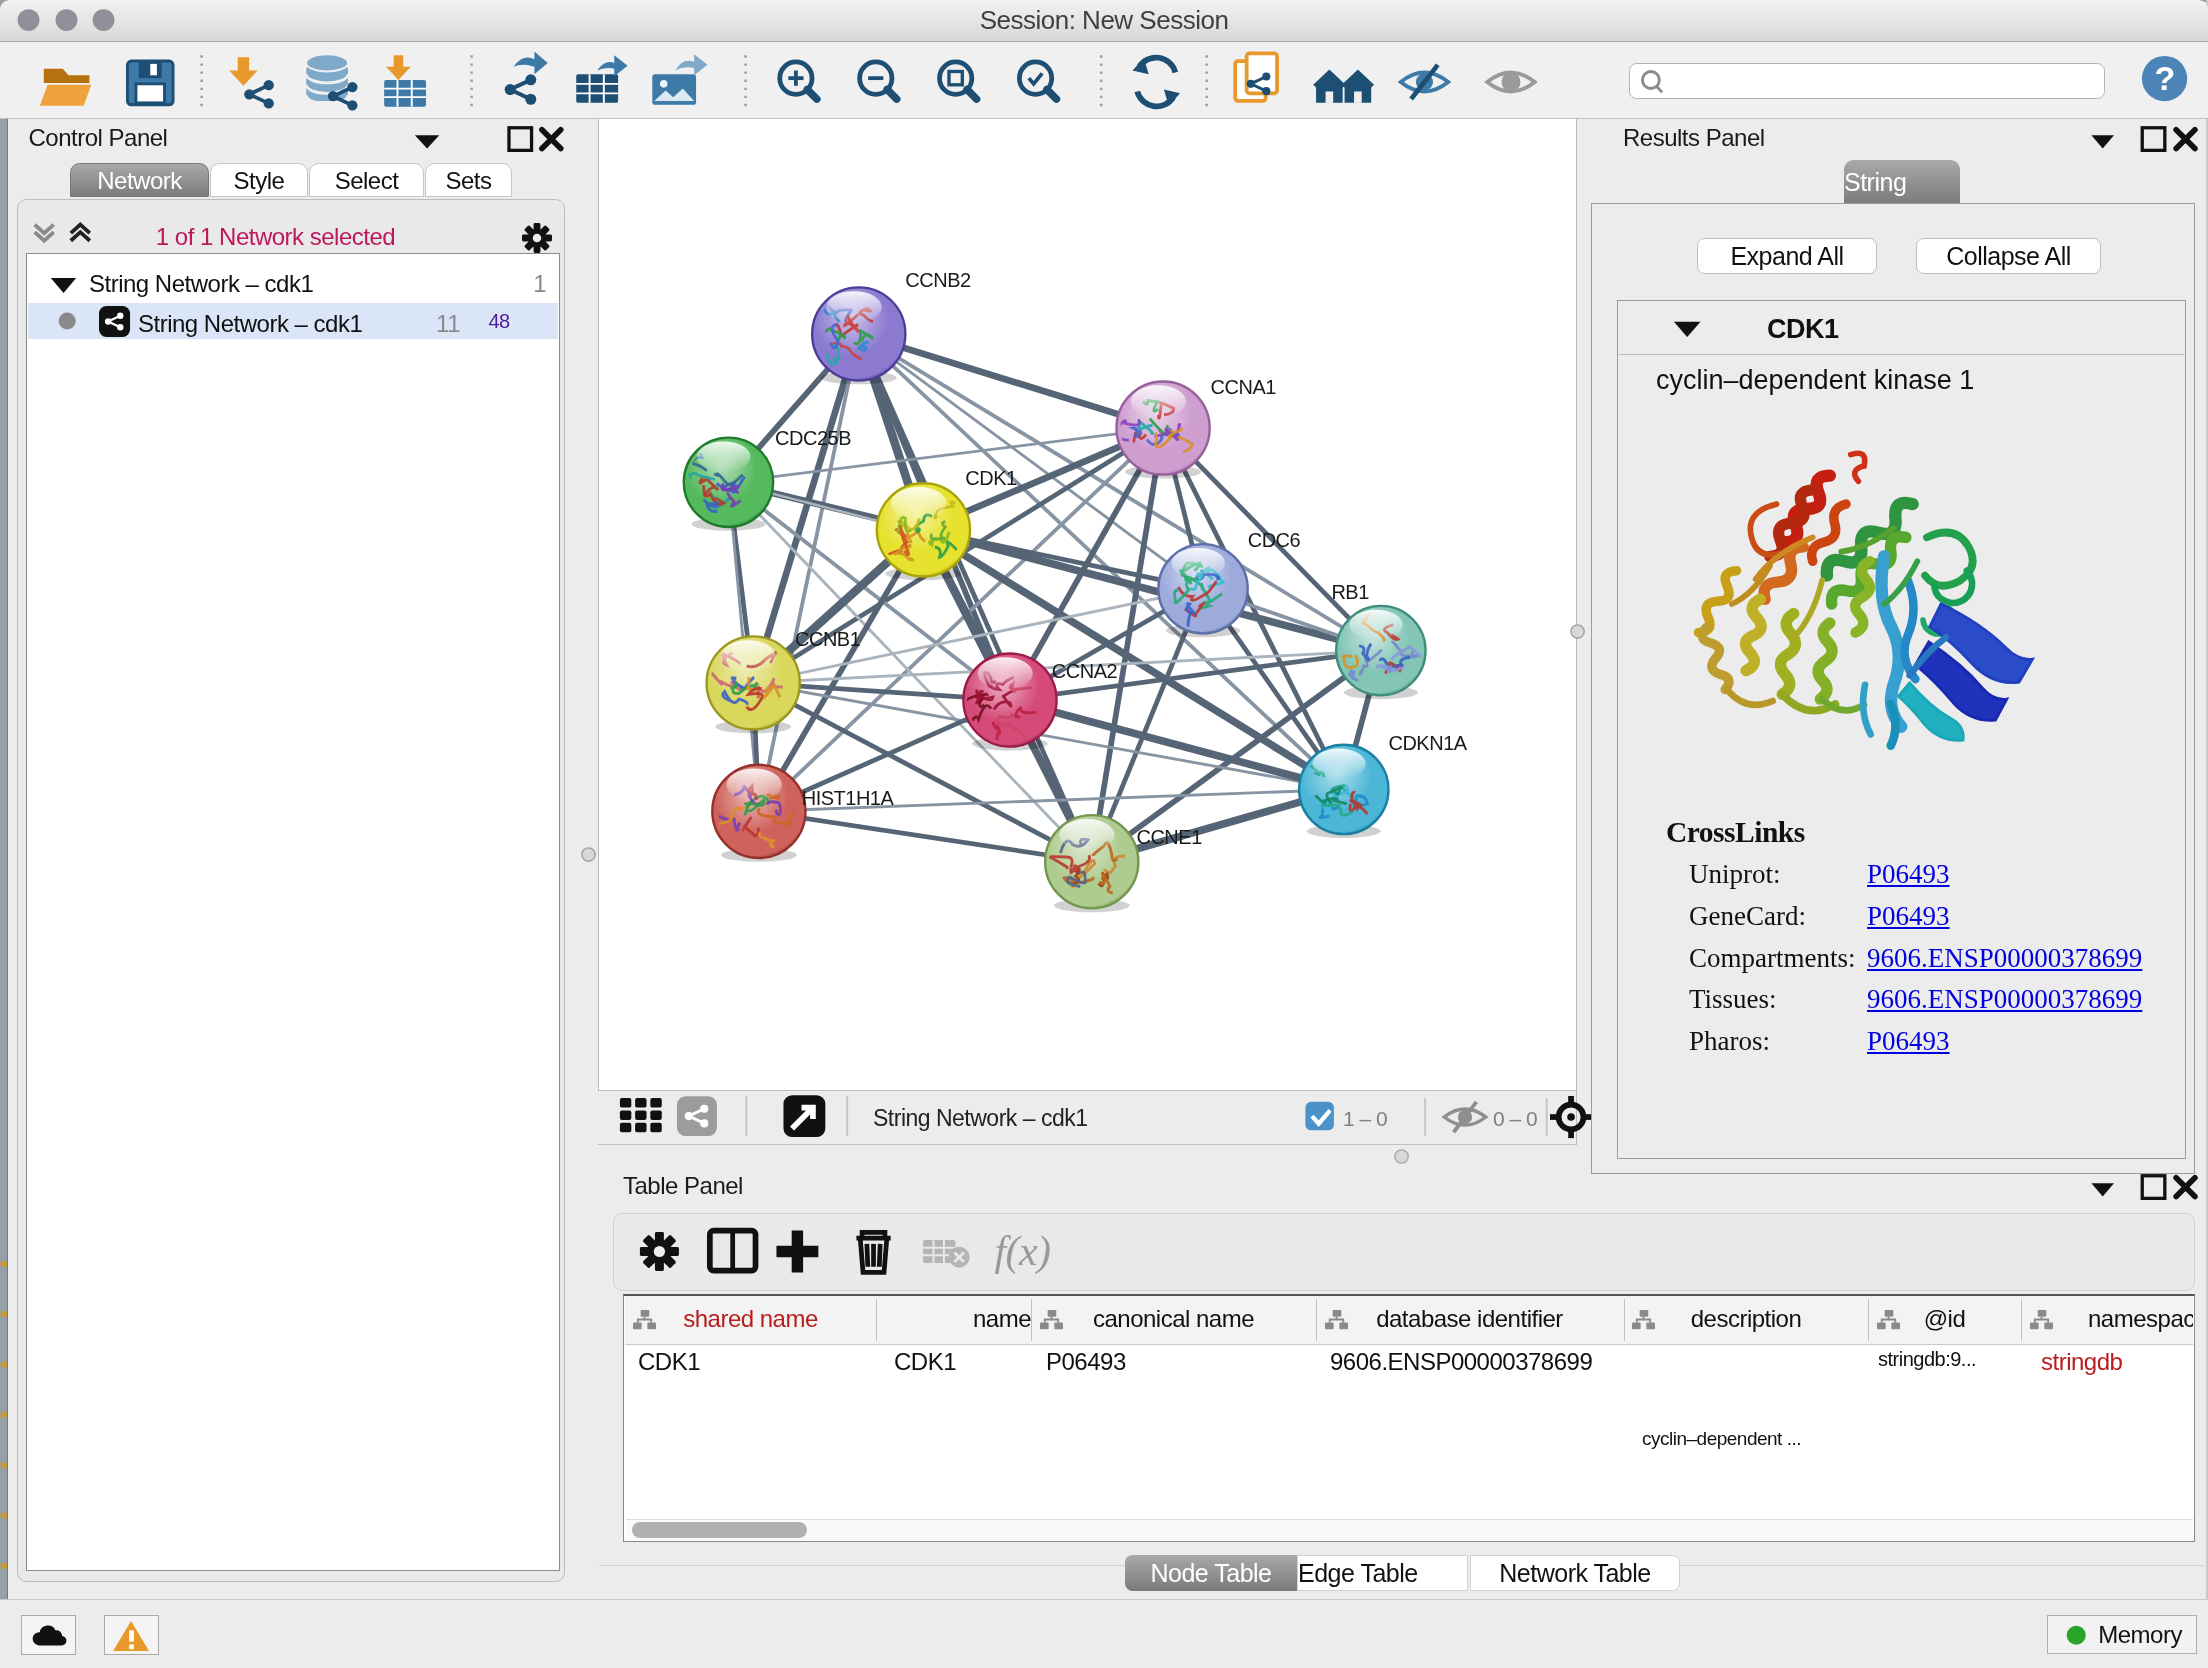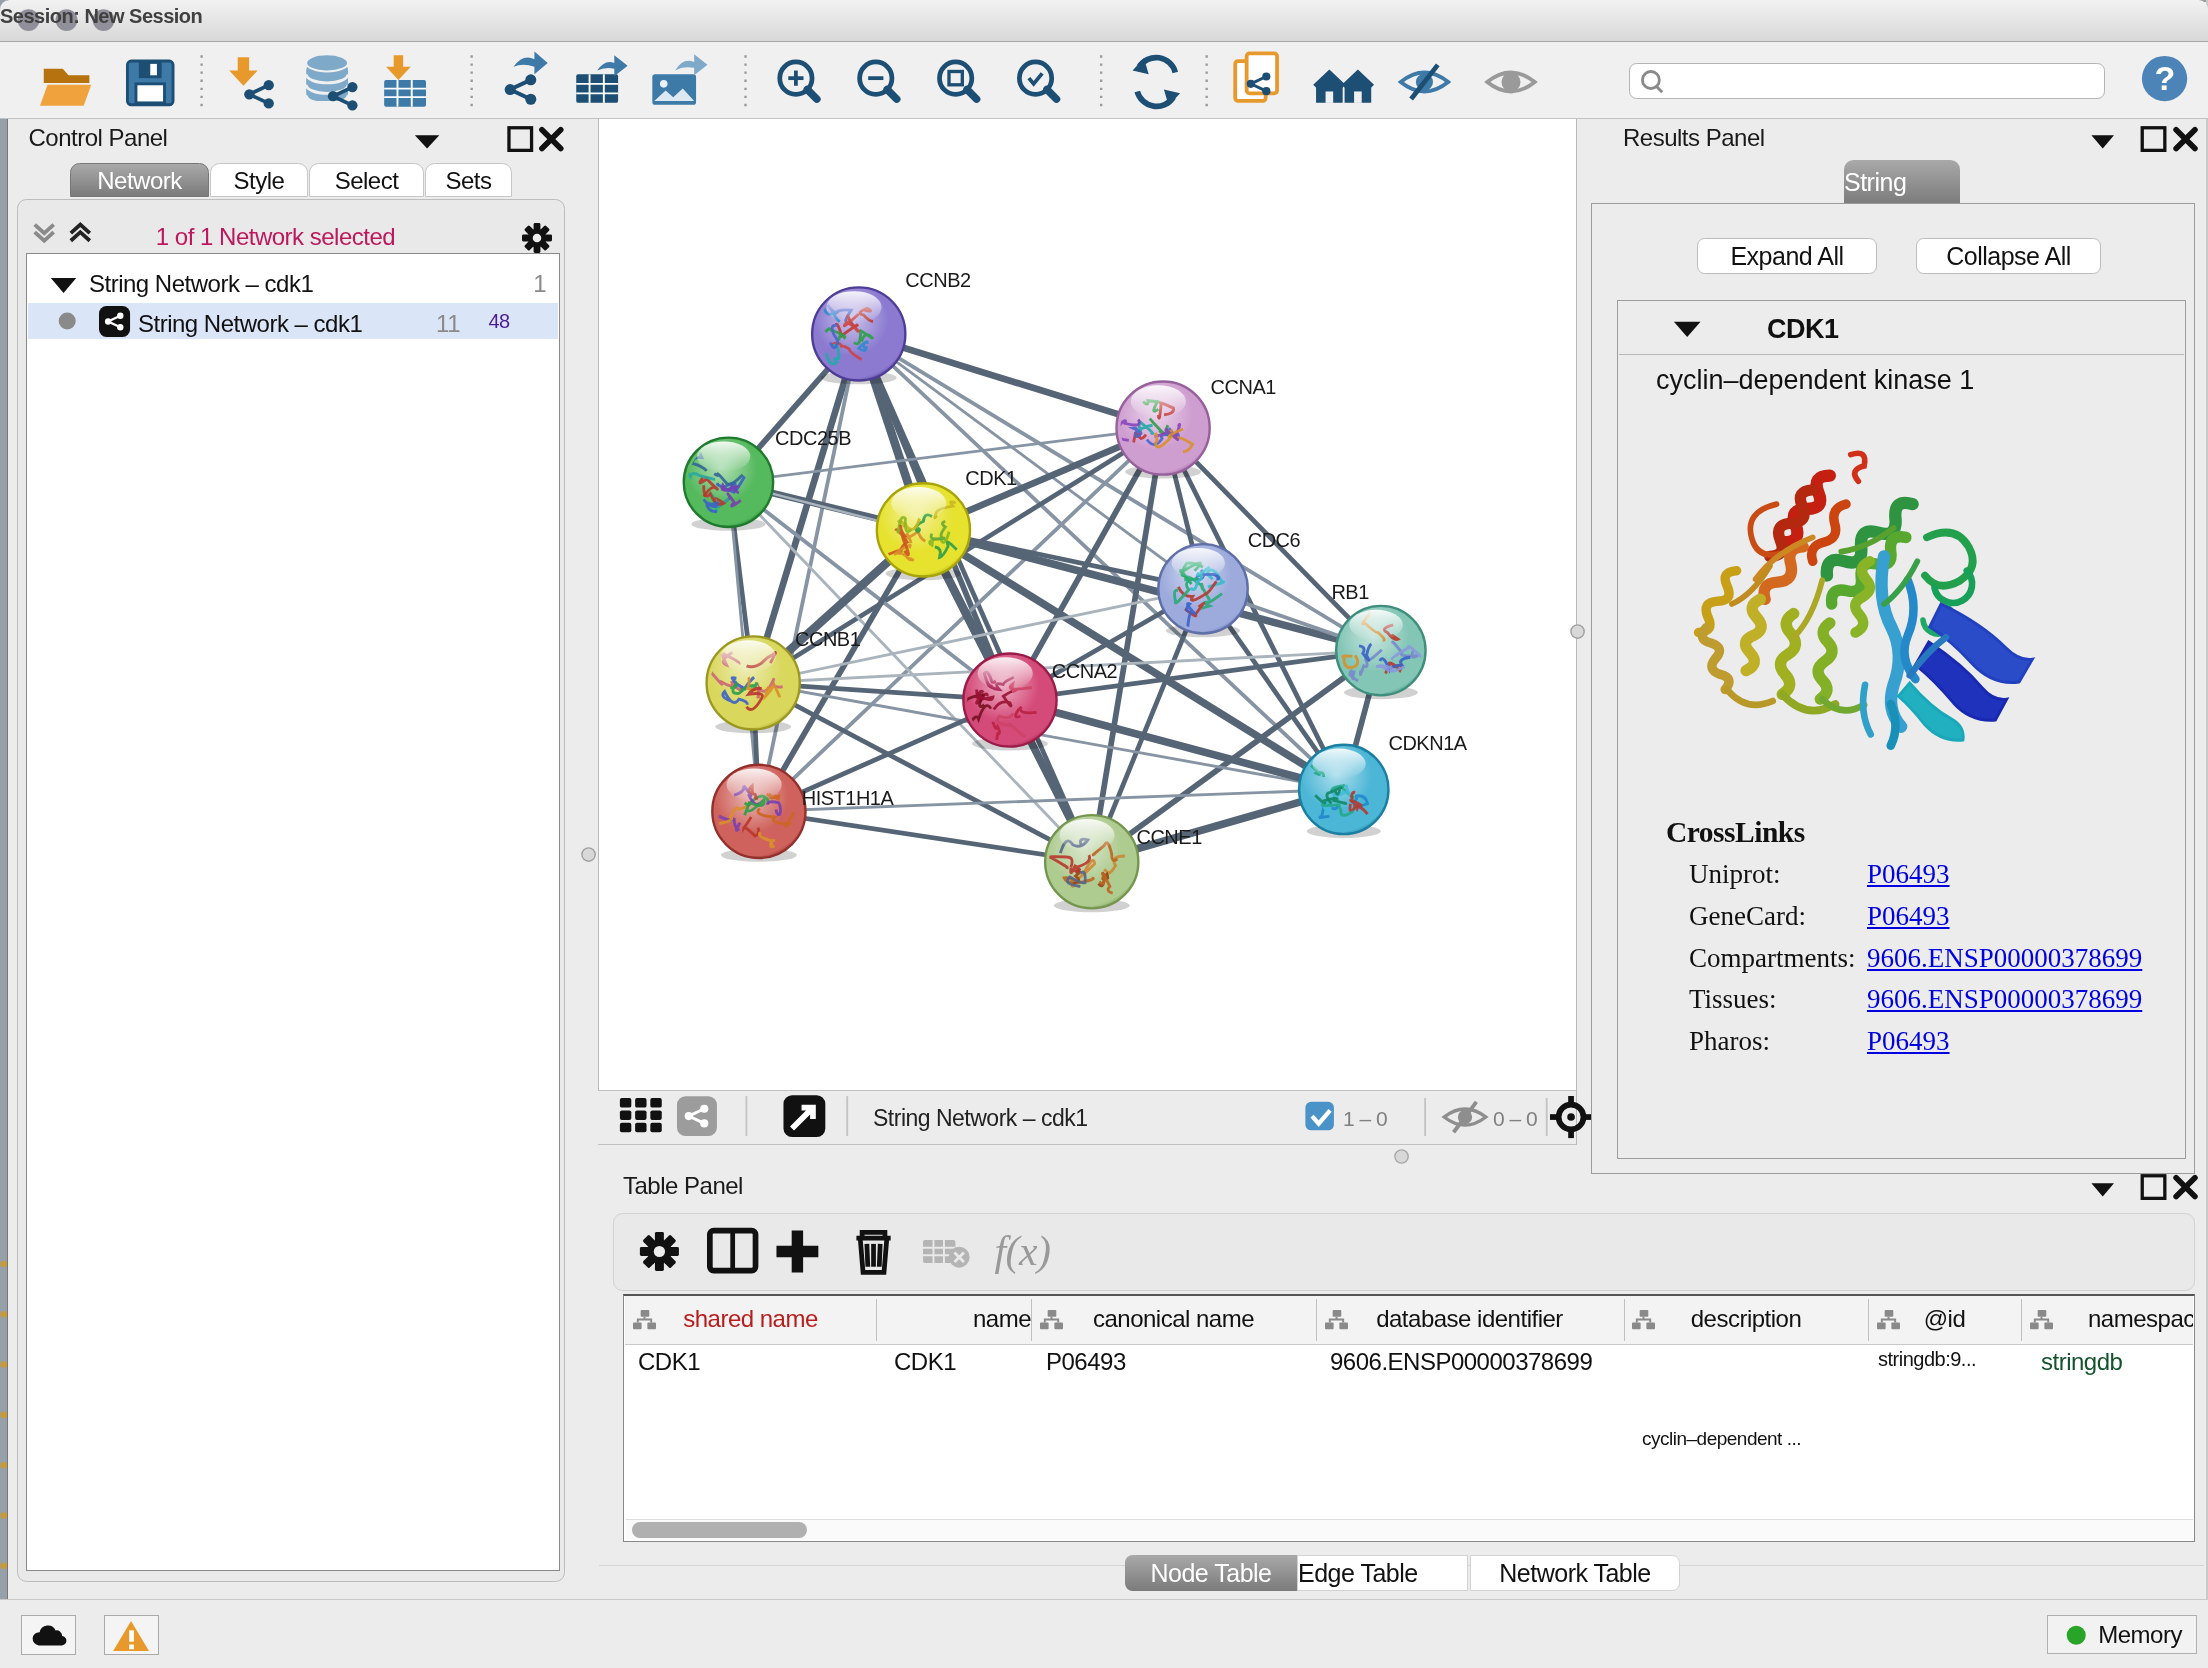--- a/index.html
+++ b/index.html
@@ -22,21 +22,21 @@
     <circle cx="4" cy="1595" r="3.5" fill="#c79a3a"></circle>
     <circle cx="4" cy="1648" r="3.5" fill="#c79a3a"></circle>
     <circle cx="4" cy="1701" r="3.5" fill="#c79a3a"></circle>
   </svg>
 <div class="abs" style="left:0;top:0;width:2208px;height:42px;background:linear-gradient(#f2f2f2,#d8d8d8);border-bottom:1.9px solid #a8a8a8;border-radius:9.5px 9.5px 0 0">
 <svg width="133" height="42" viewBox="0 0 140 44">
       <circle cx="30" cy="21" r="11.5" fill="#90909a"></circle>
       <circle cx="70" cy="21" r="11.5" fill="#90909a"></circle>
       <circle cx="109" cy="21" r="11.5" fill="#90909a"></circle>
     </svg>
-<div class="abs" style="left:0;top:4.8px;width:2208px;text-align:left;font-size:20px;font-weight:bold;color:#404040">Session: New Session</div>
+<div class="abs" style="left:0;top:4.8px;width:2208px;text-align:center;font-size:26px;font-weight:normal;color:#404040">Session: New Session</div>
 </div>
 <div class="abs" style="left:0;top:42px;width:2208px;height:77px;background:#f0f0f0;border-bottom:1px solid #c2c2c2"></div>
 <div class="abs" style="left:0;top:42px;width:2208px;height:78px">
     <svg width="2208" height="78" viewBox="0 0 2322 82" style="position:absolute;left:0;top:0">
       <path d="M46 28 h20 l6 7 h22 v8 h-48 z" fill="#b5720f"></path>
       <path d="M50 45 h46 l-8 22 h-46 z" fill="#f0a33c"></path>
       <rect x="134" y="20" width="48" height="46" rx="4" fill="#3d7aa8"></rect>
       <rect x="146" y="20" width="24" height="18" fill="#1d4e73"></rect>
       <rect x="158" y="23" width="7" height="12" fill="#fff"></rect>
       <rect x="143" y="44" width="30" height="20" fill="#fff"></rect>
@@ -762,21 +762,21 @@
       </g>
       <path d="M13 8 v4 M6 14 v-3 h14 v3" stroke="#8a8a8a" stroke-width="2" fill="none"></path>
     </svg></div>
 <div class="abs" style="left:2088px;top:1305px;width:105px;overflow:hidden;font-size:24px;color:#111">namespace</div>
 <div class="abs" style="left:638px;top:1348px;width:228px;overflow:hidden;white-space:nowrap;font-size:24px;color:#111">CDK1</div>
 <div class="abs" style="left:894px;top:1348px;width:133px;overflow:hidden;white-space:nowrap;font-size:24px;color:#111">CDK1</div>
 <div class="abs" style="left:1046px;top:1348px;width:257px;overflow:hidden;white-space:nowrap;font-size:24px;color:#111">P06493</div>
 <div class="abs" style="left:1330px;top:1348px;width:285px;overflow:hidden;white-space:nowrap;font-size:24px;color:#111">9606.ENSP00000378699</div>
 <div class="abs" style="left:1642px;top:1428px;width:232px;overflow:hidden;white-space:nowrap;font-size:19px;color:#111">cyclin–dependent ...</div>
 <div class="abs" style="left:1878px;top:1348px;width:138px;overflow:hidden;white-space:nowrap;font-size:20px;color:#111">stringdb:9...</div>
-<div class="abs" style="left:2041px;top:1348px;width:143px;overflow:hidden;white-space:nowrap;font-size:24px;color:#14532d">stringdb</div>
+<div class="abs" style="left:2041px;top:1348px;width:143px;overflow:hidden;white-space:nowrap;font-size:24px;color:#b91c1c">stringdb</div>
 <div class="abs" style="left:626px;top:1519px;width:1567px;height:21px;background:#fafafa;border-top:1px solid #ddd"></div>
 <div class="abs" style="left:632px;top:1522px;width:175px;height:16px;background:#b0b0b0;border-radius:8.6px"></div>
 <div class="abs" style="left:599px;top:1565px;width:1605px;height:1px;background:#d4d4d4"></div>
 <div class="abs" style="left:1125px;top:1555px;width:172px;height:36px;background:linear-gradient(#a9a9a9,#7b7b7b);border-radius:7.6px 0 0 7.6px;text-align:center;line-height:36px;font-size:25px;color:#fff">Node Table</div>
 <div class="abs" style="left:1297px;top:1555px;width:171px;height:36px;background:#fff;border:1px solid #d2d2d2;text-align:left;line-height:34px;font-size:25px;color:#111">Edge Table</div>
 <div class="abs" style="left:1470px;top:1555px;width:210px;height:36px;background:#fff;border:1px solid #d2d2d2;border-radius:0 7.6px 7.6px 0;text-align:center;line-height:34px;font-size:25px;color:#111">Network Table</div>
 <div class="abs" style="left:0;top:1599px;width:2208px;height:69px;background:#ececec;border-top:1.9px solid #c9c9c9"></div>
 <div class="abs" style="left:21px;top:1615px;width:55px;height:40px;background:#f4f4f4;border:1.9px solid #aaa"></div>
 <svg class="abs" style="left:28.5px;top:1621px" width="42" height="30" viewBox="0 0 44 32">
     <path d="M10 26 a7 7 0 0 1 1 -14 a9 9 0 0 1 17 -2 a6 6 0 0 1 7 6 a5 5 0 0 1 -1 10z" fill="#111"></path>

